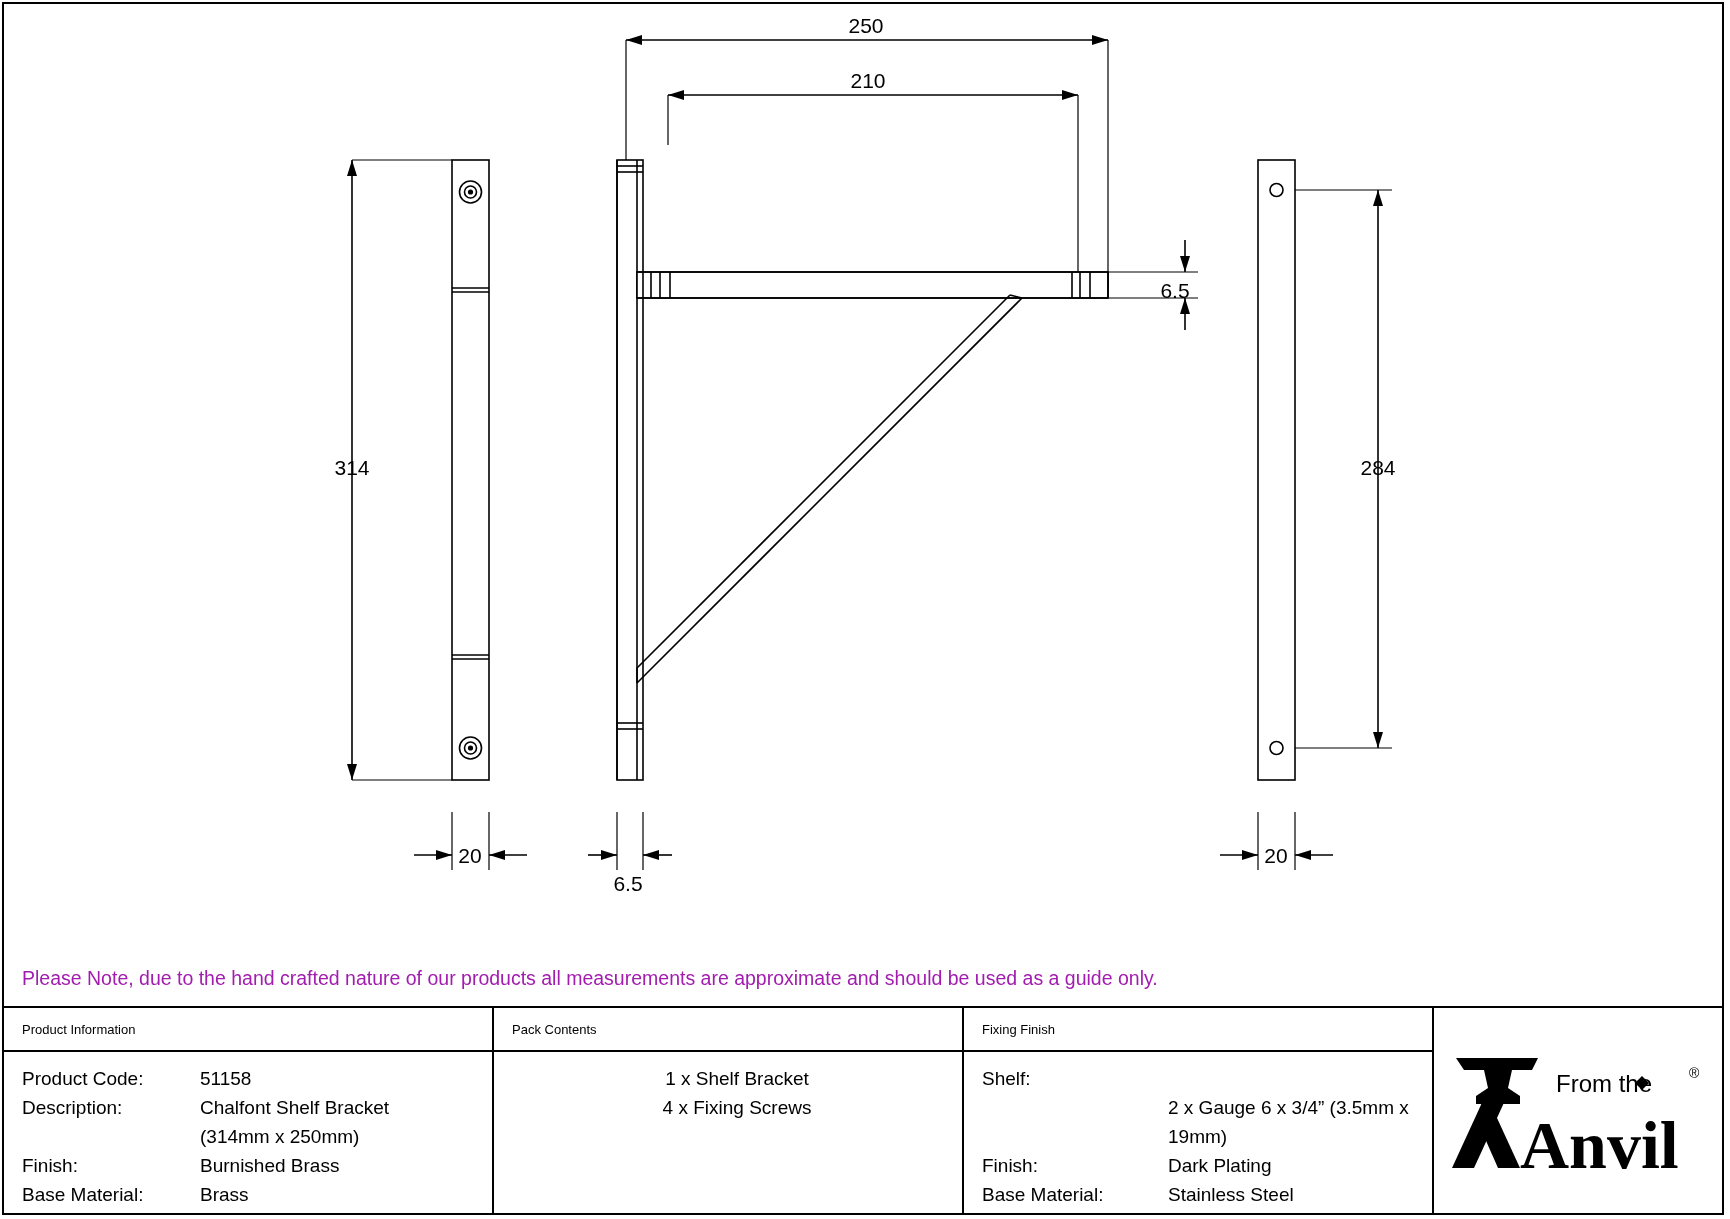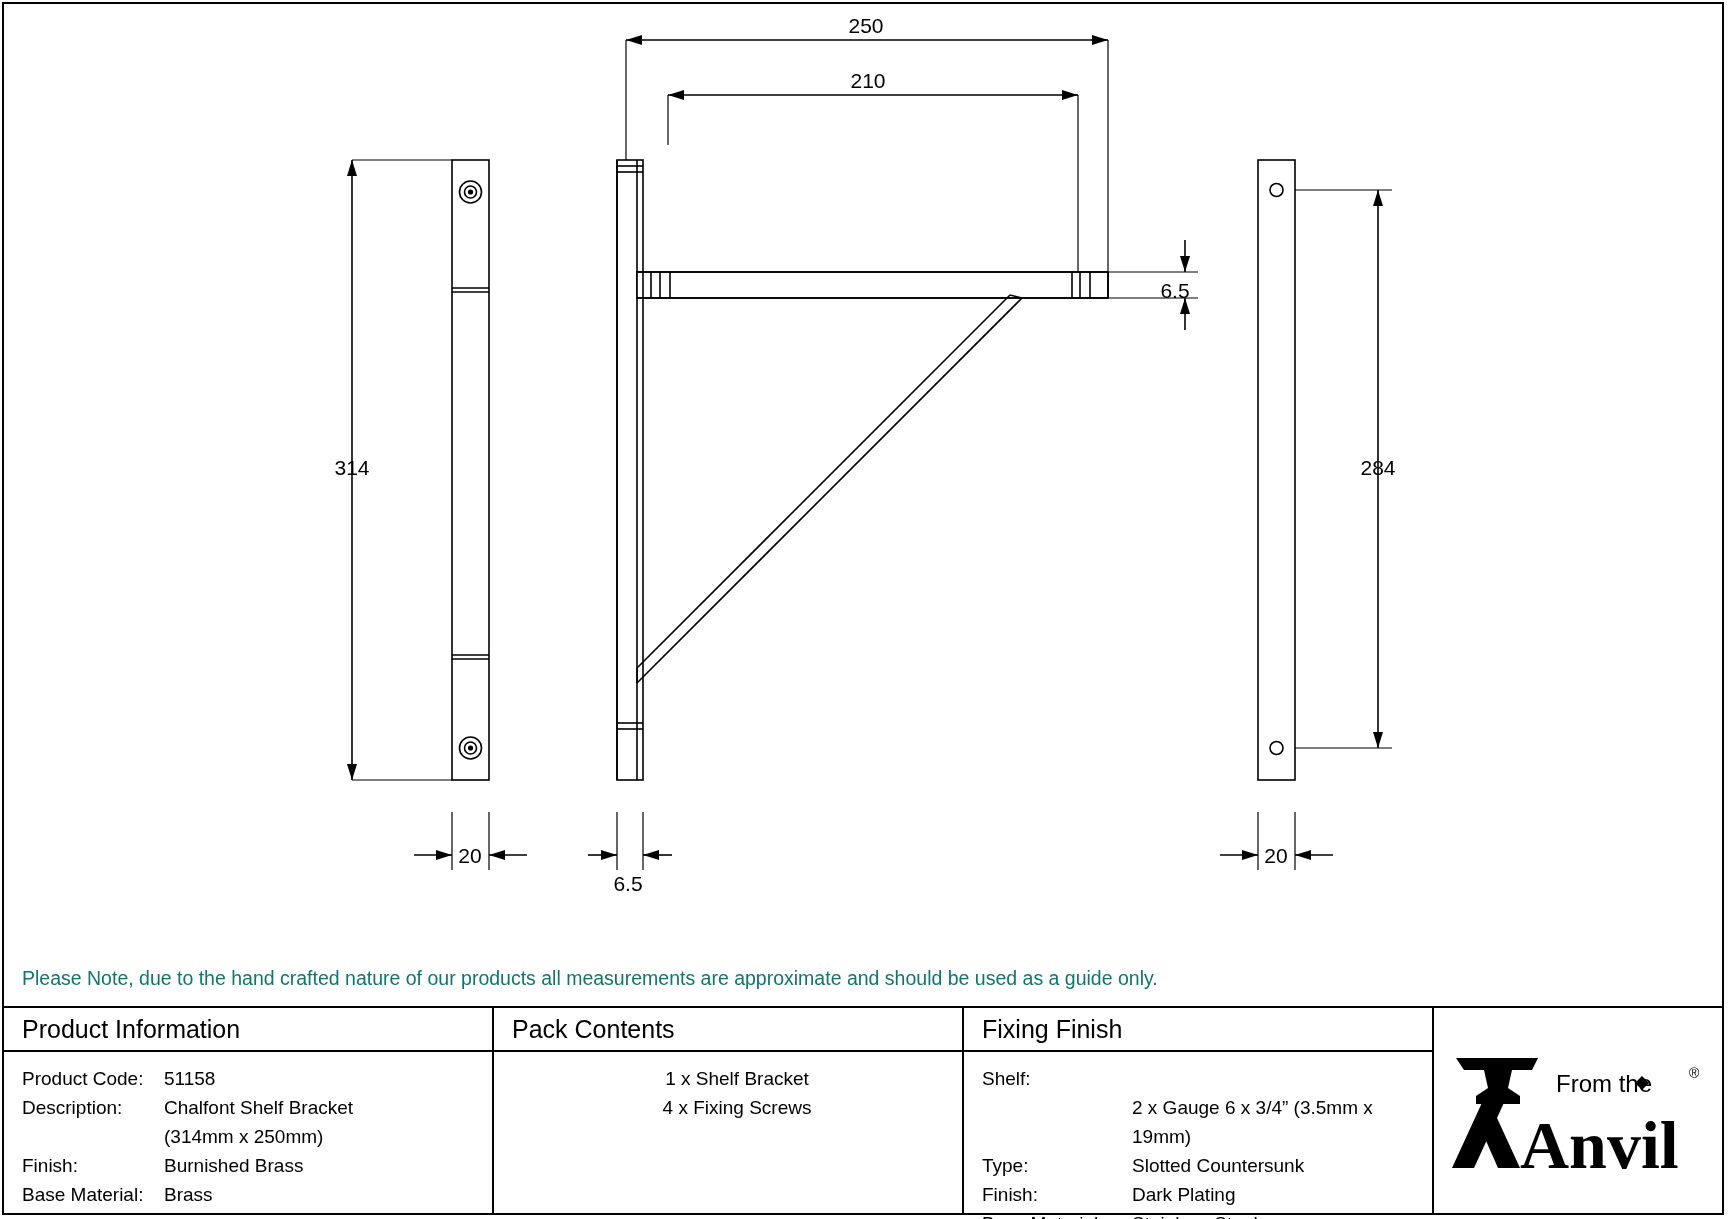--- a/index.html
+++ b/index.html
@@ -42,21 +42,21 @@
     width: 1718px;
     height: 58px;
     box-sizing: border-box;
     border-bottom: 2px solid #000;
     display: flex;
     align-items: center;
   }
   .note-row .note-text {
     padding-left: 18px;
     font-size: 19.5px;
-    color: #0f766e;
+    color: #a21caf;
   }
   .table-row {
     position: absolute;
     left: 4px;
     top: 1008px;
     width: 1718px;
     height: 205px;
     display: flex;
   }
   .col {
@@ -68,36 +68,37 @@
   .col.c2 { width: 470px; }
   .col.c3 { width: 470px; }
   .col.c4 { width: 286px; border-right: none; }
   .col-head {
     height: 44px;
     box-sizing: border-box;
     border-bottom: 2px solid #000;
     display: flex;
     align-items: center;
     padding-left: 18px;
-    font-size: 25px;
+    font-size: 13px;
   }
   .col-body {
     padding: 12px 0 0 18px;
     font-size: 19px;
     line-height: 29px;
   }
   .kv {
     display: flex;
   }
   .kv .k {
     width: 142px;
     flex: 0 0 142px;
   }
   .kv .v {
     flex: 1 1 auto;
+    margin-left: 36px;
   }
   .kv.indent .k { visibility: hidden; }
   .plain-line { line-height: 29px; text-align: center; }
   .kv3 .k { width: 150px; flex: 0 0 150px; }
   
   .logo-wrap {
     position: absolute;
     left: 0;
     top: 0;
     width: 286px;
@@ -270,24 +271,20 @@
       <div class="col-head">Fixing Finish</div>
       <div class="col-body">
         <div class="kv kv3">
           <span class="k">Shelf:</span>
         </div>
         <div class="kv kv3 indent">
           <span class="k"></span>
           <span class="v">2 x Gauge 6 x 3/4” (3.5mm x 19mm)</span>
         </div>
         <div class="kv kv3">
-          <span class="k">Type:</span>
-          <span class="v">Slotted Countersunk</span>
-        </div>
-        <div class="kv kv3">
           <span class="k">Finish:</span>
           <span class="v">Dark Plating</span>
         </div>
         <div class="kv kv3">
           <span class="k">Base Material:</span>
           <span class="v">Stainless Steel</span>
         </div>
       </div>
     </div>
 

